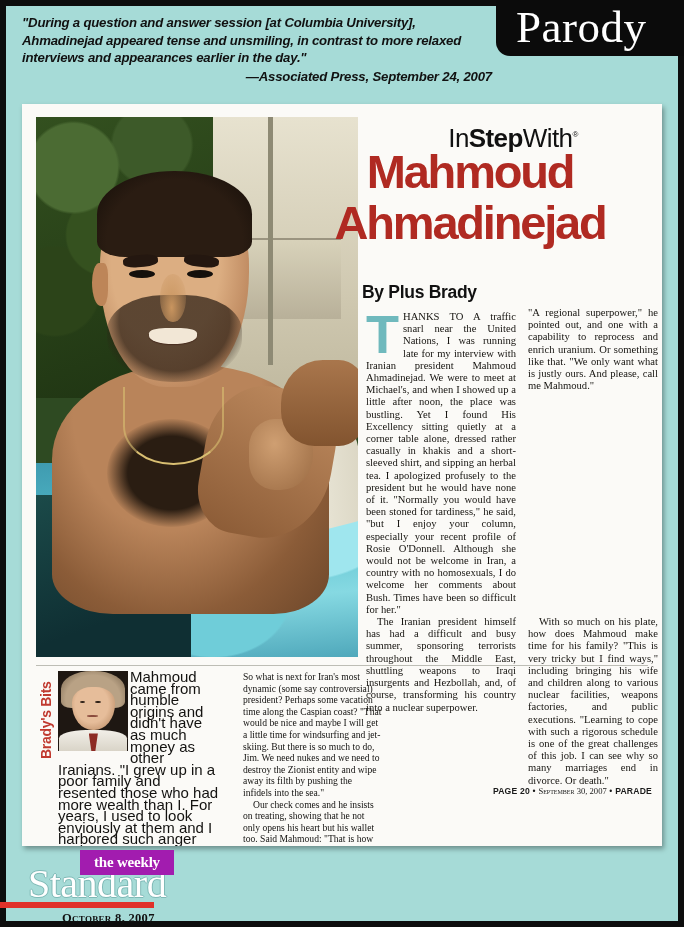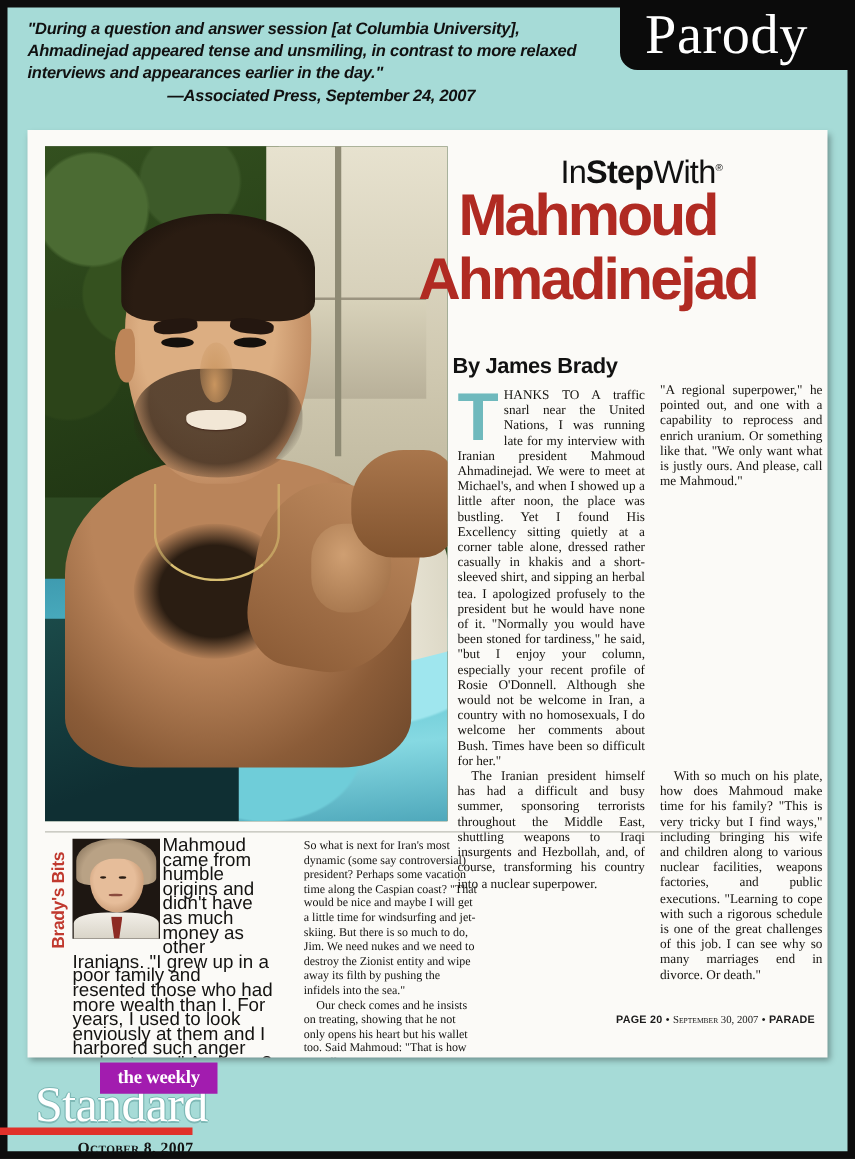--- a/index.html
+++ b/index.html
@@ -51,21 +51,21 @@
     color: #111;
     font-family: "Liberation Sans", sans-serif;
     font-style: italic;
     font-weight: bold;
     font-size: 13.2px;
     line-height: 17.6px;
     letter-spacing: -0.2px;
   }
   #quote .attrib {
     display: block;
-    text-align: center;
+    text-align: right;
     margin-top: 1px;
   }
 
   
   #sheet {
     position: absolute;
     left: 22px; top: 104px;
     width: 640px; height: 742px;
     background: #fbfaf7;
     box-shadow: 2px 3px 5px rgba(0,0,0,0.35);
@@ -341,21 +341,20 @@
 
   #bits-col2 { left: 221px; top: 567px; width: 140px; text-align: left; font-family: Liberation Serif, serif; }
 
   #footer-line {
     position: absolute; left: 440px; top: 682px; width: 190px;
     text-align: right;
     font-family: "Liberation Sans", sans-serif;
     font-size: 8.6px;
     color: #1a1a1a;
     letter-spacing: 0.2px;
-    margin-top: 24px;
   }
   #footer-line .ser {
     font-family: "Liberation Serif", serif;
     font-variant: small-caps;
     font-weight: normal;
     letter-spacing: 0;
   }
   #footer-line b { font-weight: bold; }
 
   
@@ -440,21 +439,21 @@
 
     <div id="kicker">
       <span class="thin">In</span><b>Step</b><span class="thin">With</span><sup>®</sup>
     </div>
 
     <div id="headline">
       <span>Mahmoud</span>
       <span class="l2">Ahmadinejad</span>
     </div>
 
-    <div id="byline">By James Brady</div>
+    <div id="byline">By Plus Brady</div>
 
     <div class="col" id="col-a">
       <p class="first"><span id="dropcap">T</span><span>HANKS TO A traffic snarl near the United Nations, I was running late for my interview with Iranian president Mahmoud Ahmadinejad. We were to meet at Michael's, and when I showed up a little after noon, the place was bustling. Yet I found His Excellency sitting quietly at a corner table alone, dressed rather casually in khakis and a short-sleeved shirt, and sipping an herbal tea. I apologized profusely to the president but he would have none of it. "Normally you would have been stoned for tardiness," he said, "but I enjoy your column, especially your recent profile of Rosie O'Donnell. Although she would not be welcome in Iran, a country with no homosexuals, I do welcome her comments about Bush. Times have been so difficult for her."</span></p>
       <p><span>The Iranian president himself has had a difficult and busy summer, sponsoring terrorists throughout the Middle East, shuttling weapons to Iraqi insurgents and Hezbollah, and, of course, transforming his country into a nuclear superpower.</span></p>
     </div>
 
     <div class="col" id="col-b">
       <p class="first"><span>"A regional superpower," he pointed out, and one with a capability to reprocess and enrich uranium. Or something like that. "We only want what is justly ours. And please, call me Mahmoud."</span></p>
     </div>
 

